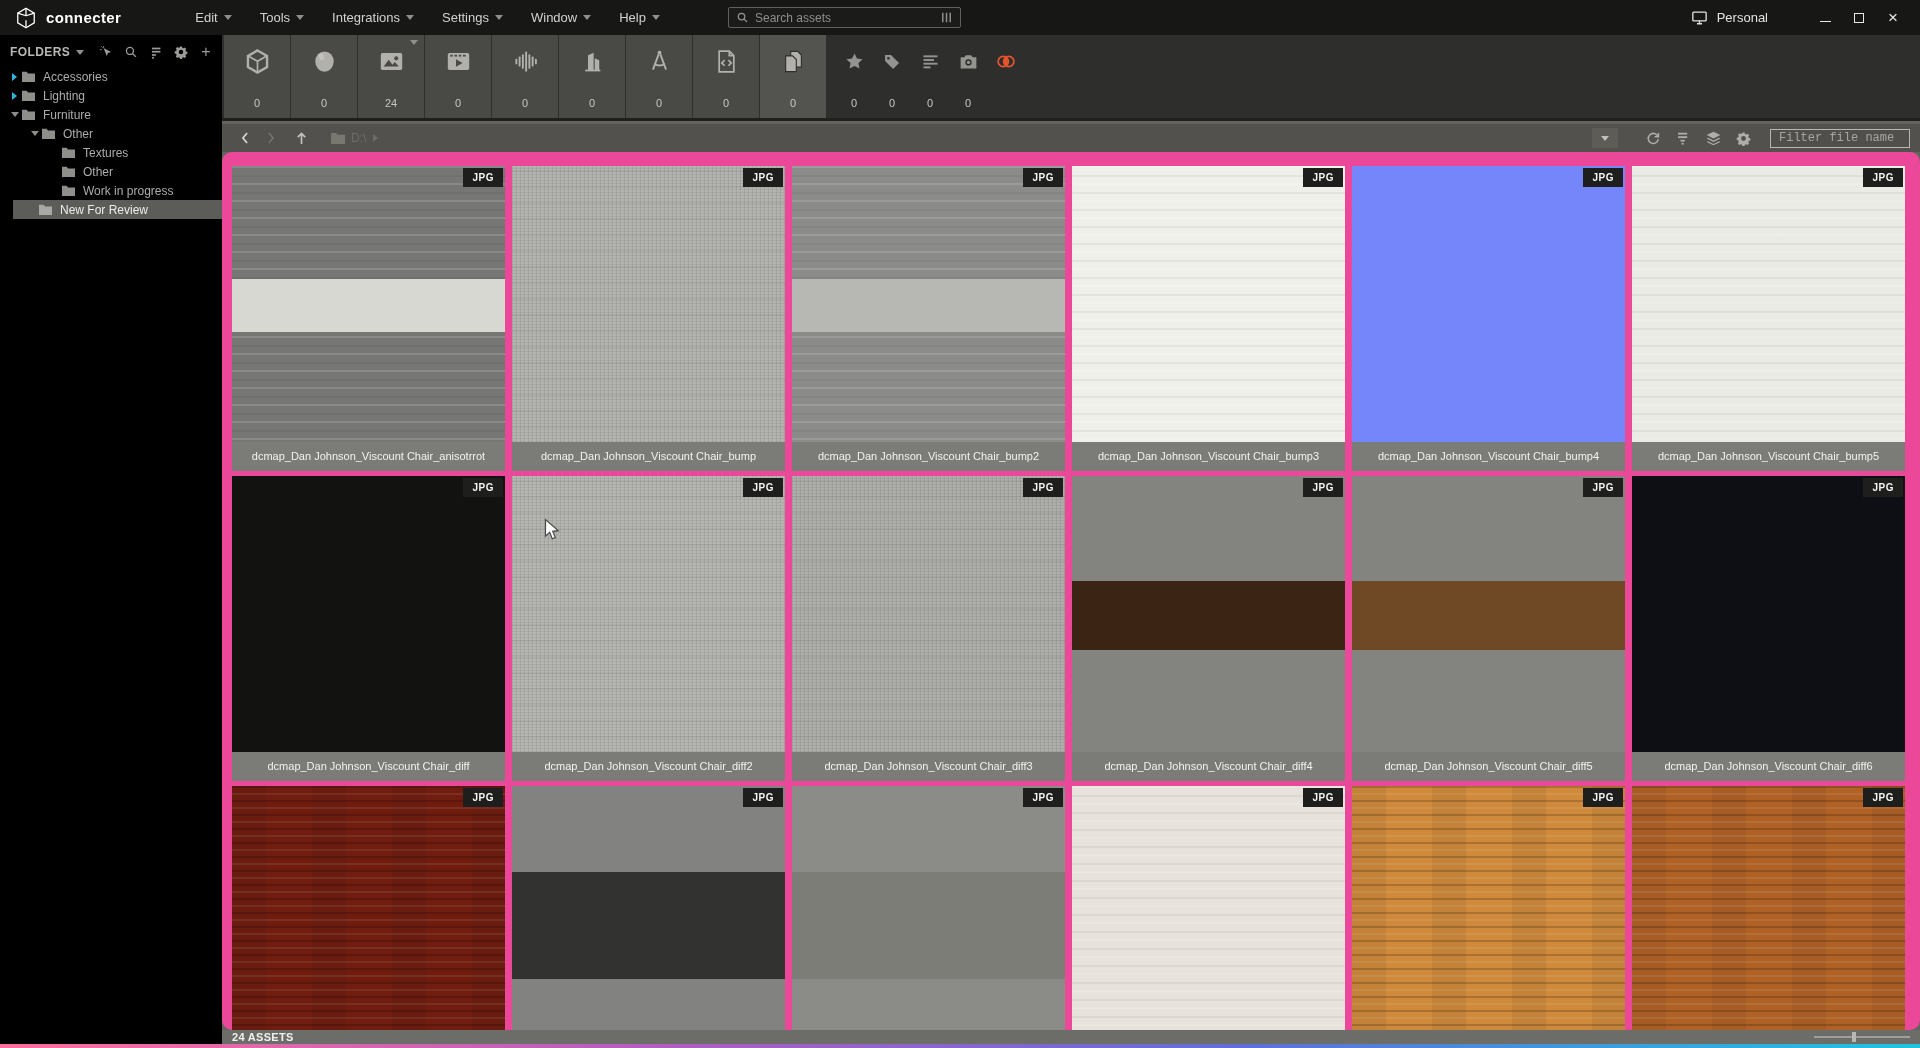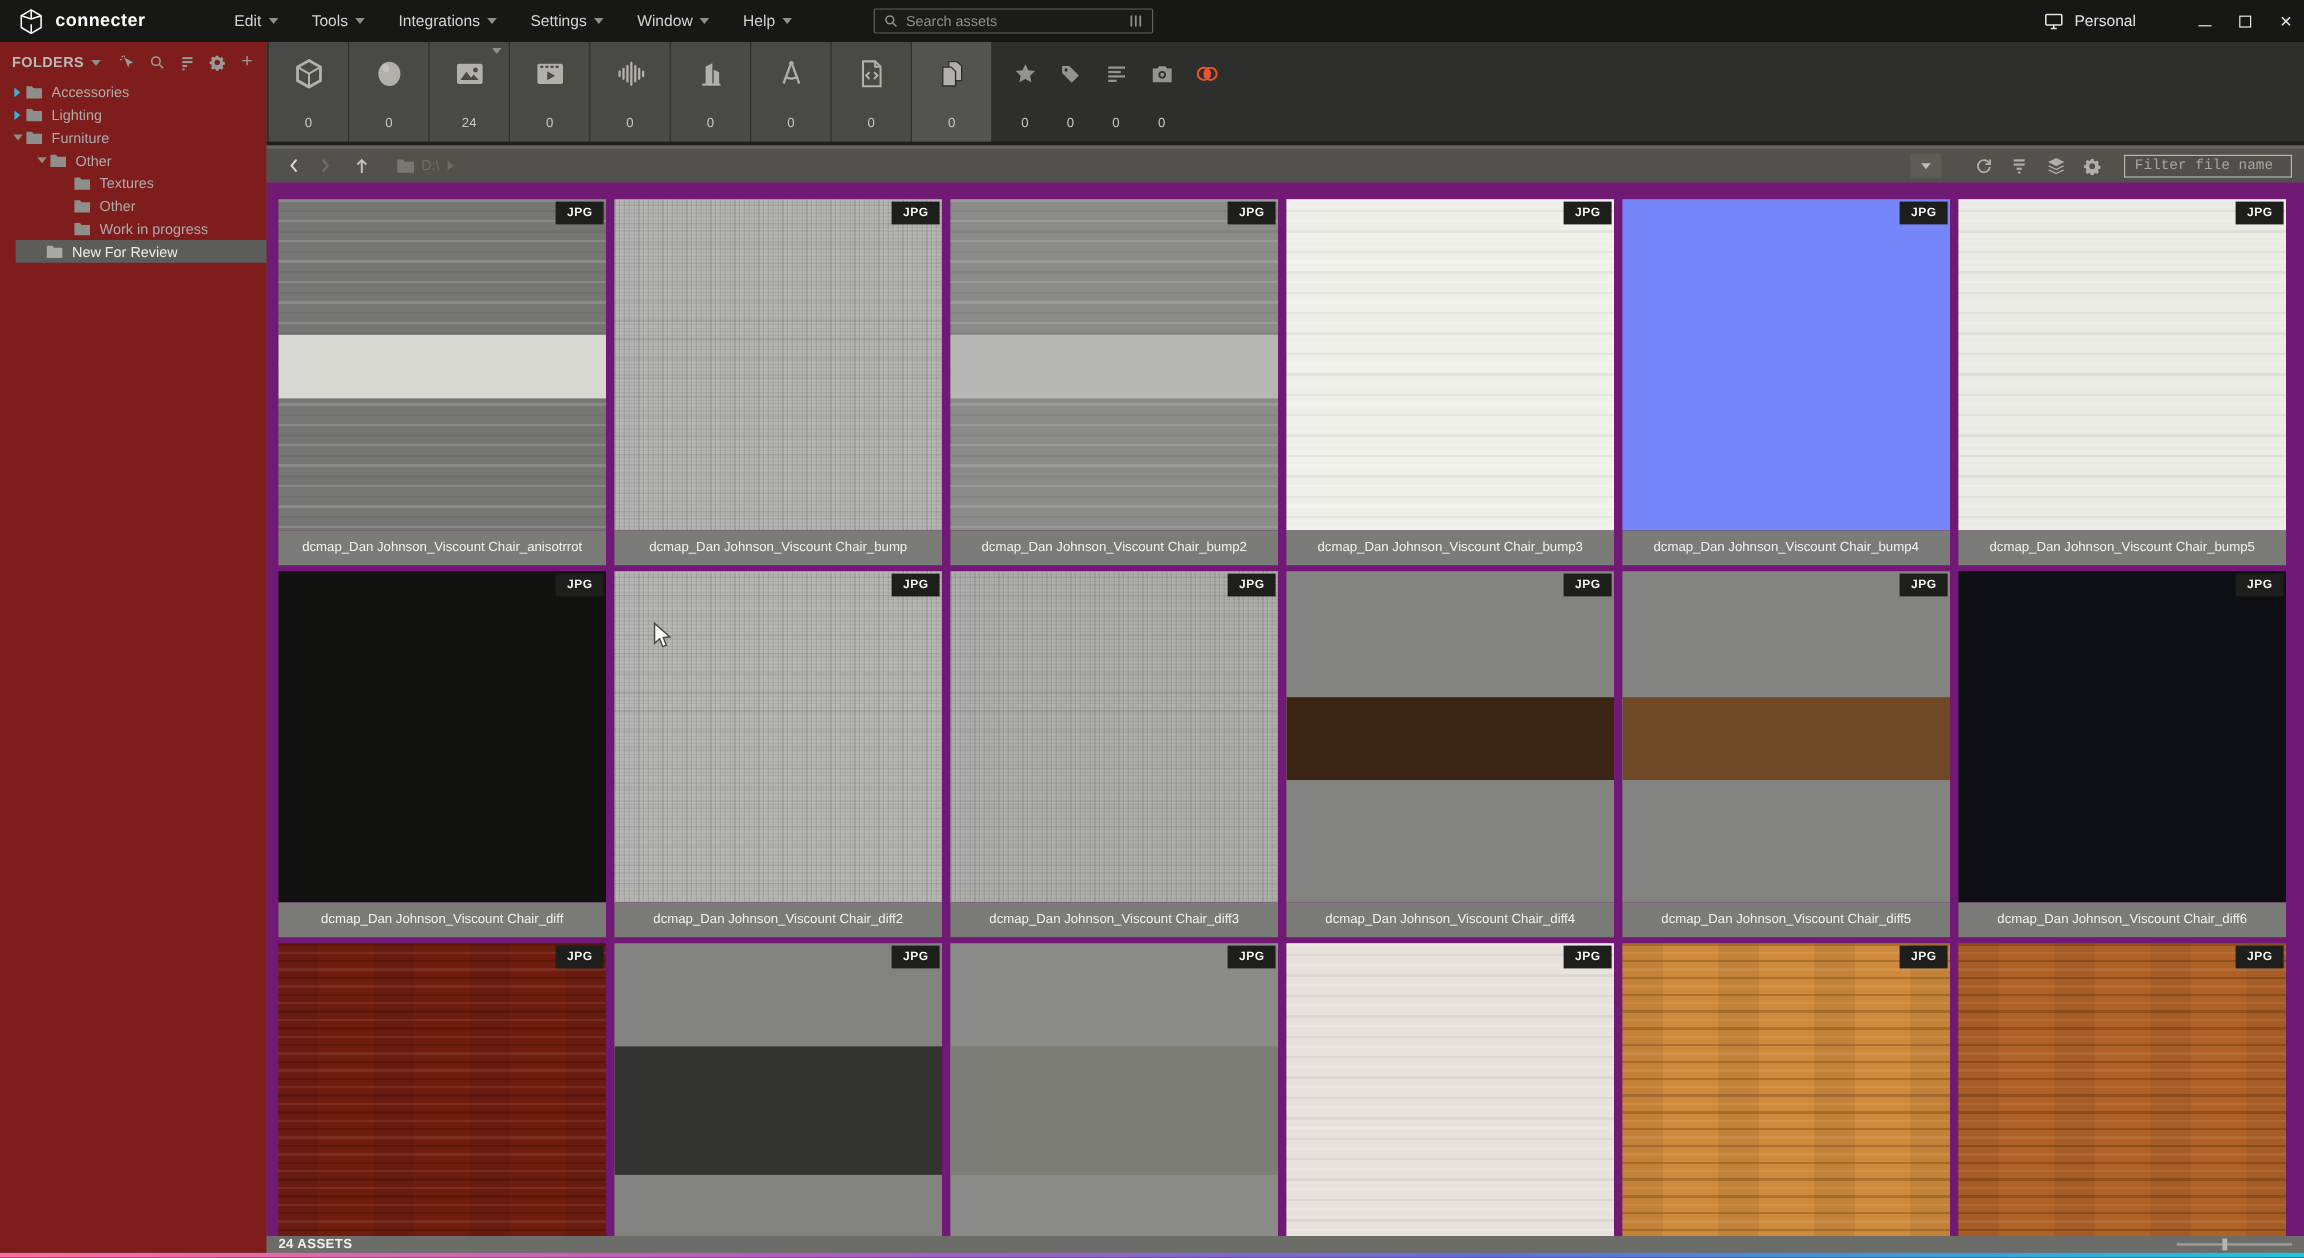--- a/index.html
+++ b/index.html
@@ -30,32 +30,32 @@
   .searchbox {
     margin-left:56px; width:233px; height:21px; background:#1b1b19;
     border:1px solid #60605d; border-radius:2px;
     display:flex; align-items:center; padding:0 7px; gap:6px; color:#8f8f8c;
   }
   .searchbox input {
     flex:1; background:transparent; border:none; outline:none;
     color:#ec4899; font-size:12px; font-family:inherit; min-width:0;
   }
   .searchbox input::placeholder { color:#8f8f8c; }
-  .top-right { margin-left:auto; display:flex; align-items:center; gap:10px; }
+  .top-right { margin-left:auto; display:flex; align-items:center; gap:10px; padding-right:12px; }
   .workspace { display:flex; align-items:center; gap:9px; color:#e2e2df; font-size:13px; padding:0 6px; }
   .win-controls { display:flex; align-items:center; gap:4px; margin-left:26px; }
   .win-btn { width:30px; height:26px; display:flex; align-items:center; justify-content:center; color:#e8e8e5; }
   .wb-min { width:11px; height:1px; background:#e8e8e5; margin-top:8px; }
   .wb-max { width:10px; height:10px; border:1.5px solid #e8e8e5; }
   .wb-close { font-size:17px; line-height:1; color:#e8e8e5; }
 
   
   .sidebar {
     position:absolute; left:0; top:35px; width:222px; bottom:4px;
-    background:#7f1d1d; z-index:4; color:#aeaeab;
+    background:#000000; z-index:4; color:#aeaeab;
   }
   .sb-header { display:flex; align-items:center; height:26px; padding:0 8px 0 10px; margin-top:4px; }
   .sb-title { font-size:12px; font-weight:bold; letter-spacing:.4px; color:#b8b8b5; display:flex; align-items:center; gap:6px; }
   .sb-tools { margin-left:auto; display:flex; align-items:center; gap:9px; color:#9a9a97; }
   .sb-tool { width:16px; height:16px; display:flex; align-items:center; justify-content:center; }
   .plus-glyph { font-size:16px; color:#9a9a97; line-height:1; }
   .tree { margin-top:2px; }
   .tree-row { display:flex; align-items:center; height:19px; font-size:12px; color:#acacaa; cursor:default; }
   .tree-row .arrow-box { width:13px; display:flex; justify-content:center; flex:none; }
   .tri-r { width:0; height:0; border-top:4px solid transparent; border-bottom:4px solid transparent; border-left:5px solid #35b3d8; }
@@ -102,21 +102,21 @@
   .pb-right { margin-left:auto; display:flex; align-items:center; gap:12px; color:#b0aea9; }
   .pb-drop { width:26px; height:20px; background:#5e5c57; display:flex; align-items:center; justify-content:center; margin-right:14px; }
   .pb-icon { width:18px; height:18px; display:flex; align-items:center; justify-content:center; }
   .filter-input {
     width:140px; height:19px; background:#514f4b; border:1px solid #b8b6b1;
     color:#b4b2ae; font-size:12px; font-family:Liberation Mono, monospace; padding:0 8px; outline:none; margin-left:6px;
   }
   .filter-input::placeholder { color:#a8a6a2; }
 
   
-  .content { position:absolute; left:222px; top:152px; right:0; bottom:18px; background:#701a75; overflow:hidden; }
+  .content { position:absolute; left:222px; top:152px; right:0; bottom:18px; background:#ec4899; overflow:hidden;border-radius:10px; }
   .grid {
     position:absolute; left:10px; top:14px;
     display:grid; grid-template-columns:repeat(6,273px); gap:5px 7px;
   }
   .tile { width:273px; height:305px; position:relative; cursor:default; }
   .tile-img { position:absolute; left:0; top:0; right:0; height:276px; overflow:hidden; }
   .band { position:absolute; left:0; right:0; }
   .badge {
     position:absolute; top:2px; right:2px; background:#1e1e1c; color:#f5f5f3;
     font-size:10px; font-weight:bold; letter-spacing:.5px; padding:4px 9px; z-index:2;

